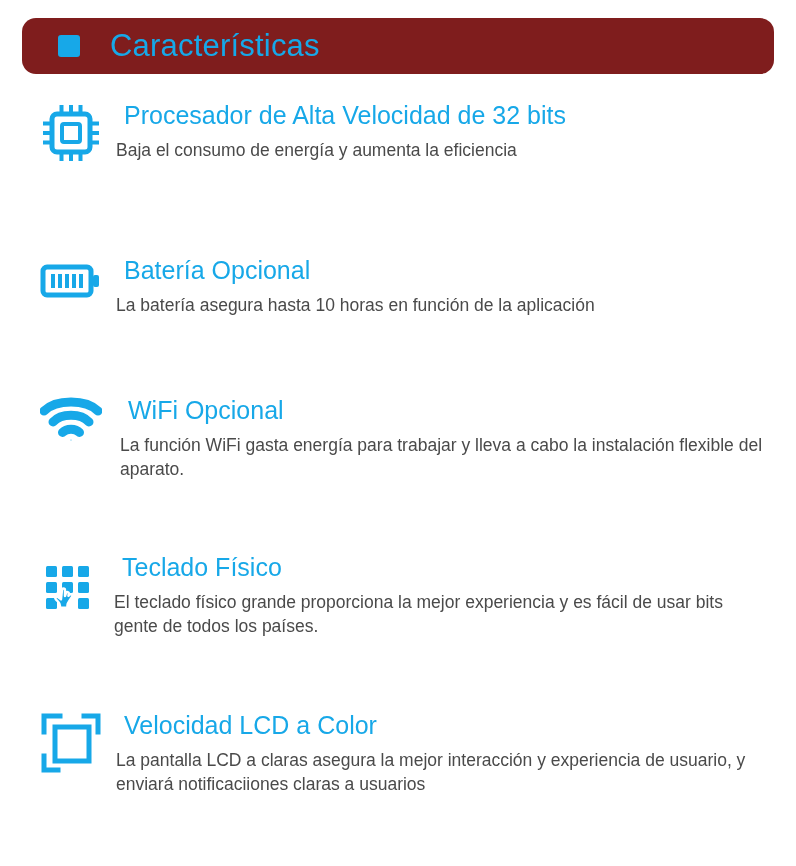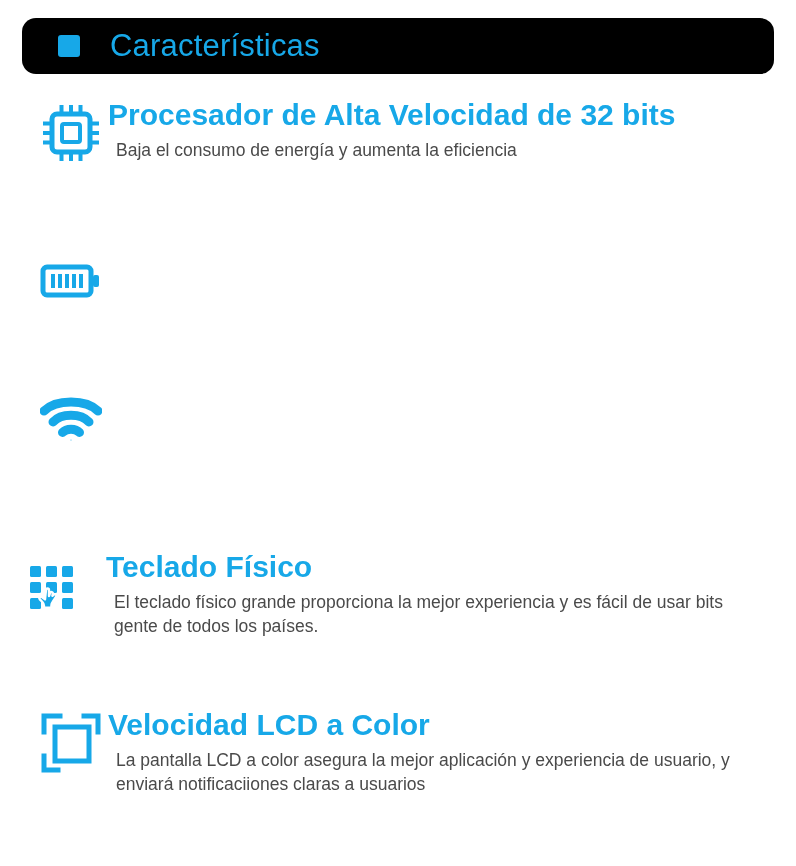--- a/index.html
+++ b/index.html
@@ -21,21 +21,21 @@
     height: 866px;
   }
 
   
   .header-bar {
     position: absolute;
     left: 22px;
     top: 18px;
     width: 752px;
     height: 56px;
-    background: #000000;
+    background: #7f1d1d;
     border-radius: 14px;
     display: flex;
     align-items: center;
     padding-left: 36px;
     box-sizing: border-box;
   }
   .header-square {
     width: 22px;
     height: 22px;
     background: #17a8e8;
@@ -63,39 +63,39 @@
     display: flex;
     justify-content: center;
     align-items: flex-start;
     padding-top: 2px;
   }
   .feature-text {
     flex: 1 1 auto;
   }
   .feature-title {
     color: #17a8e8;
-    font-size: 30px;
-    font-weight: 700;
+    font-size: 25px;
+    font-weight: 400;
     line-height: 30px;
-    margin: 0 0 4px 0;
+    margin: 0 0 4px 16px;
     white-space: nowrap;
   }
   .feature-desc {
     color: #4a4a4a;
     font-size: 17.5px;
     line-height: 24px;
     margin: 8px;
     max-width: 650px;
   }
 
   
   #feature-0 { left: 34px; top: 100px; width: 740px; }
   #feature-1 { left: 34px; top: 255px; width: 740px; }
   #feature-2 { left: 34px; top: 395px; width: 740px; }
-  #feature-3 { left: 16px; top: 552px; width: 740px; gap: 16px; }
+  #feature-3 { left: 32px; top: 552px; width: 740px; }
   #feature-4 { left: 34px; top: 710px; width: 740px; }
 
   #feature-2 .feature-text { padding-left: 4px; }
   #feature-3 .feature-title { padding-left: 0; }
 
   .icon-svg { display: block; }
 </style>
 </head>
 <body>
 
@@ -140,32 +140,40 @@
           <rect x="3" y="10" width="48" height="28" rx="4" ry="4" fill="none" stroke="#17a8e8" stroke-width="5"></rect>
           <rect x="53" y="18" width="6" height="12" rx="2" ry="2"></rect>
           <rect x="11" y="17" width="4" height="14"></rect>
           <rect x="18" y="17" width="4" height="14"></rect>
           <rect x="25" y="17" width="4" height="14"></rect>
           <rect x="32" y="17" width="4" height="14"></rect>
           <rect x="39" y="17" width="4" height="14"></rect>
         </g>
       </svg>
     </div>
+    <div class="feature-text">
+      <p class="feature-title">Batería Opcional</p>
+      <p class="feature-desc">La batería asegura hasta 10 horas en función de la aplicación</p>
+    </div>
   </div>
 
   <div class="feature" id="feature-2">
     <div class="feature-icon">
       <svg class="icon-svg" width="62" height="48" viewBox="0 0 62 48" aria-hidden="true">
         <g fill="none" stroke="#17a8e8" stroke-linecap="round">
           <path d="M4 14 C16 2, 46 2, 58 14" stroke-width="9"></path>
           <path d="M13 25 C21 16, 41 16, 49 25" stroke-width="9"></path>
           <path d="M22.5 35.5 C26.5 31, 35.5 31, 39.5 35.5" stroke-width="9"></path>
         </g>
         <circle cx="31" cy="43" r="0.5" fill="#17a8e8"></circle>
       </svg>
+    </div>
+    <div class="feature-text">
+      <p class="feature-title">WiFi Opcional</p>
+      <p class="feature-desc">La función WiFi gasta energía para trabajar y lleva a cabo la instalación flexible del aparato.</p>
     </div>
   </div>
 
   <div class="feature" id="feature-3">
     <div class="feature-icon">
       <svg class="icon-svg" width="62" height="62" viewBox="0 0 62 62" aria-hidden="true">
         <g fill="#17a8e8">
           <rect x="8" y="12" width="11" height="11" rx="1.5"></rect>
           <rect x="24" y="12" width="11" height="11" rx="1.5"></rect>
           <rect x="40" y="12" width="11" height="11" rx="1.5"></rect>
@@ -197,17 +205,17 @@
         <g fill="none" stroke="#17a8e8" stroke-width="5" stroke-linecap="square">
           <rect x="15" y="15" width="34" height="34"></rect>
           <path d="M4 20 V4 H20"></path>
           <path d="M4 44 V58 H18"></path>
           <path d="M58 20 V4 H44"></path>
         </g>
       </svg>
     </div>
     <div class="feature-text">
       <p class="feature-title">Velocidad LCD a Color</p>
-      <p class="feature-desc">La pantalla LCD a color asegura la mejor aplicación y experiencia de usuario, y enviará notificaciiones claras a usuarios</p>
+      <p class="feature-desc">La pantalla LCD a claras asegura la mejor interacción y experiencia de usuario, y enviará notificaciiones claras a usuarios</p>
     </div>
   </div>
 
 </div>
 
 </body></html>

